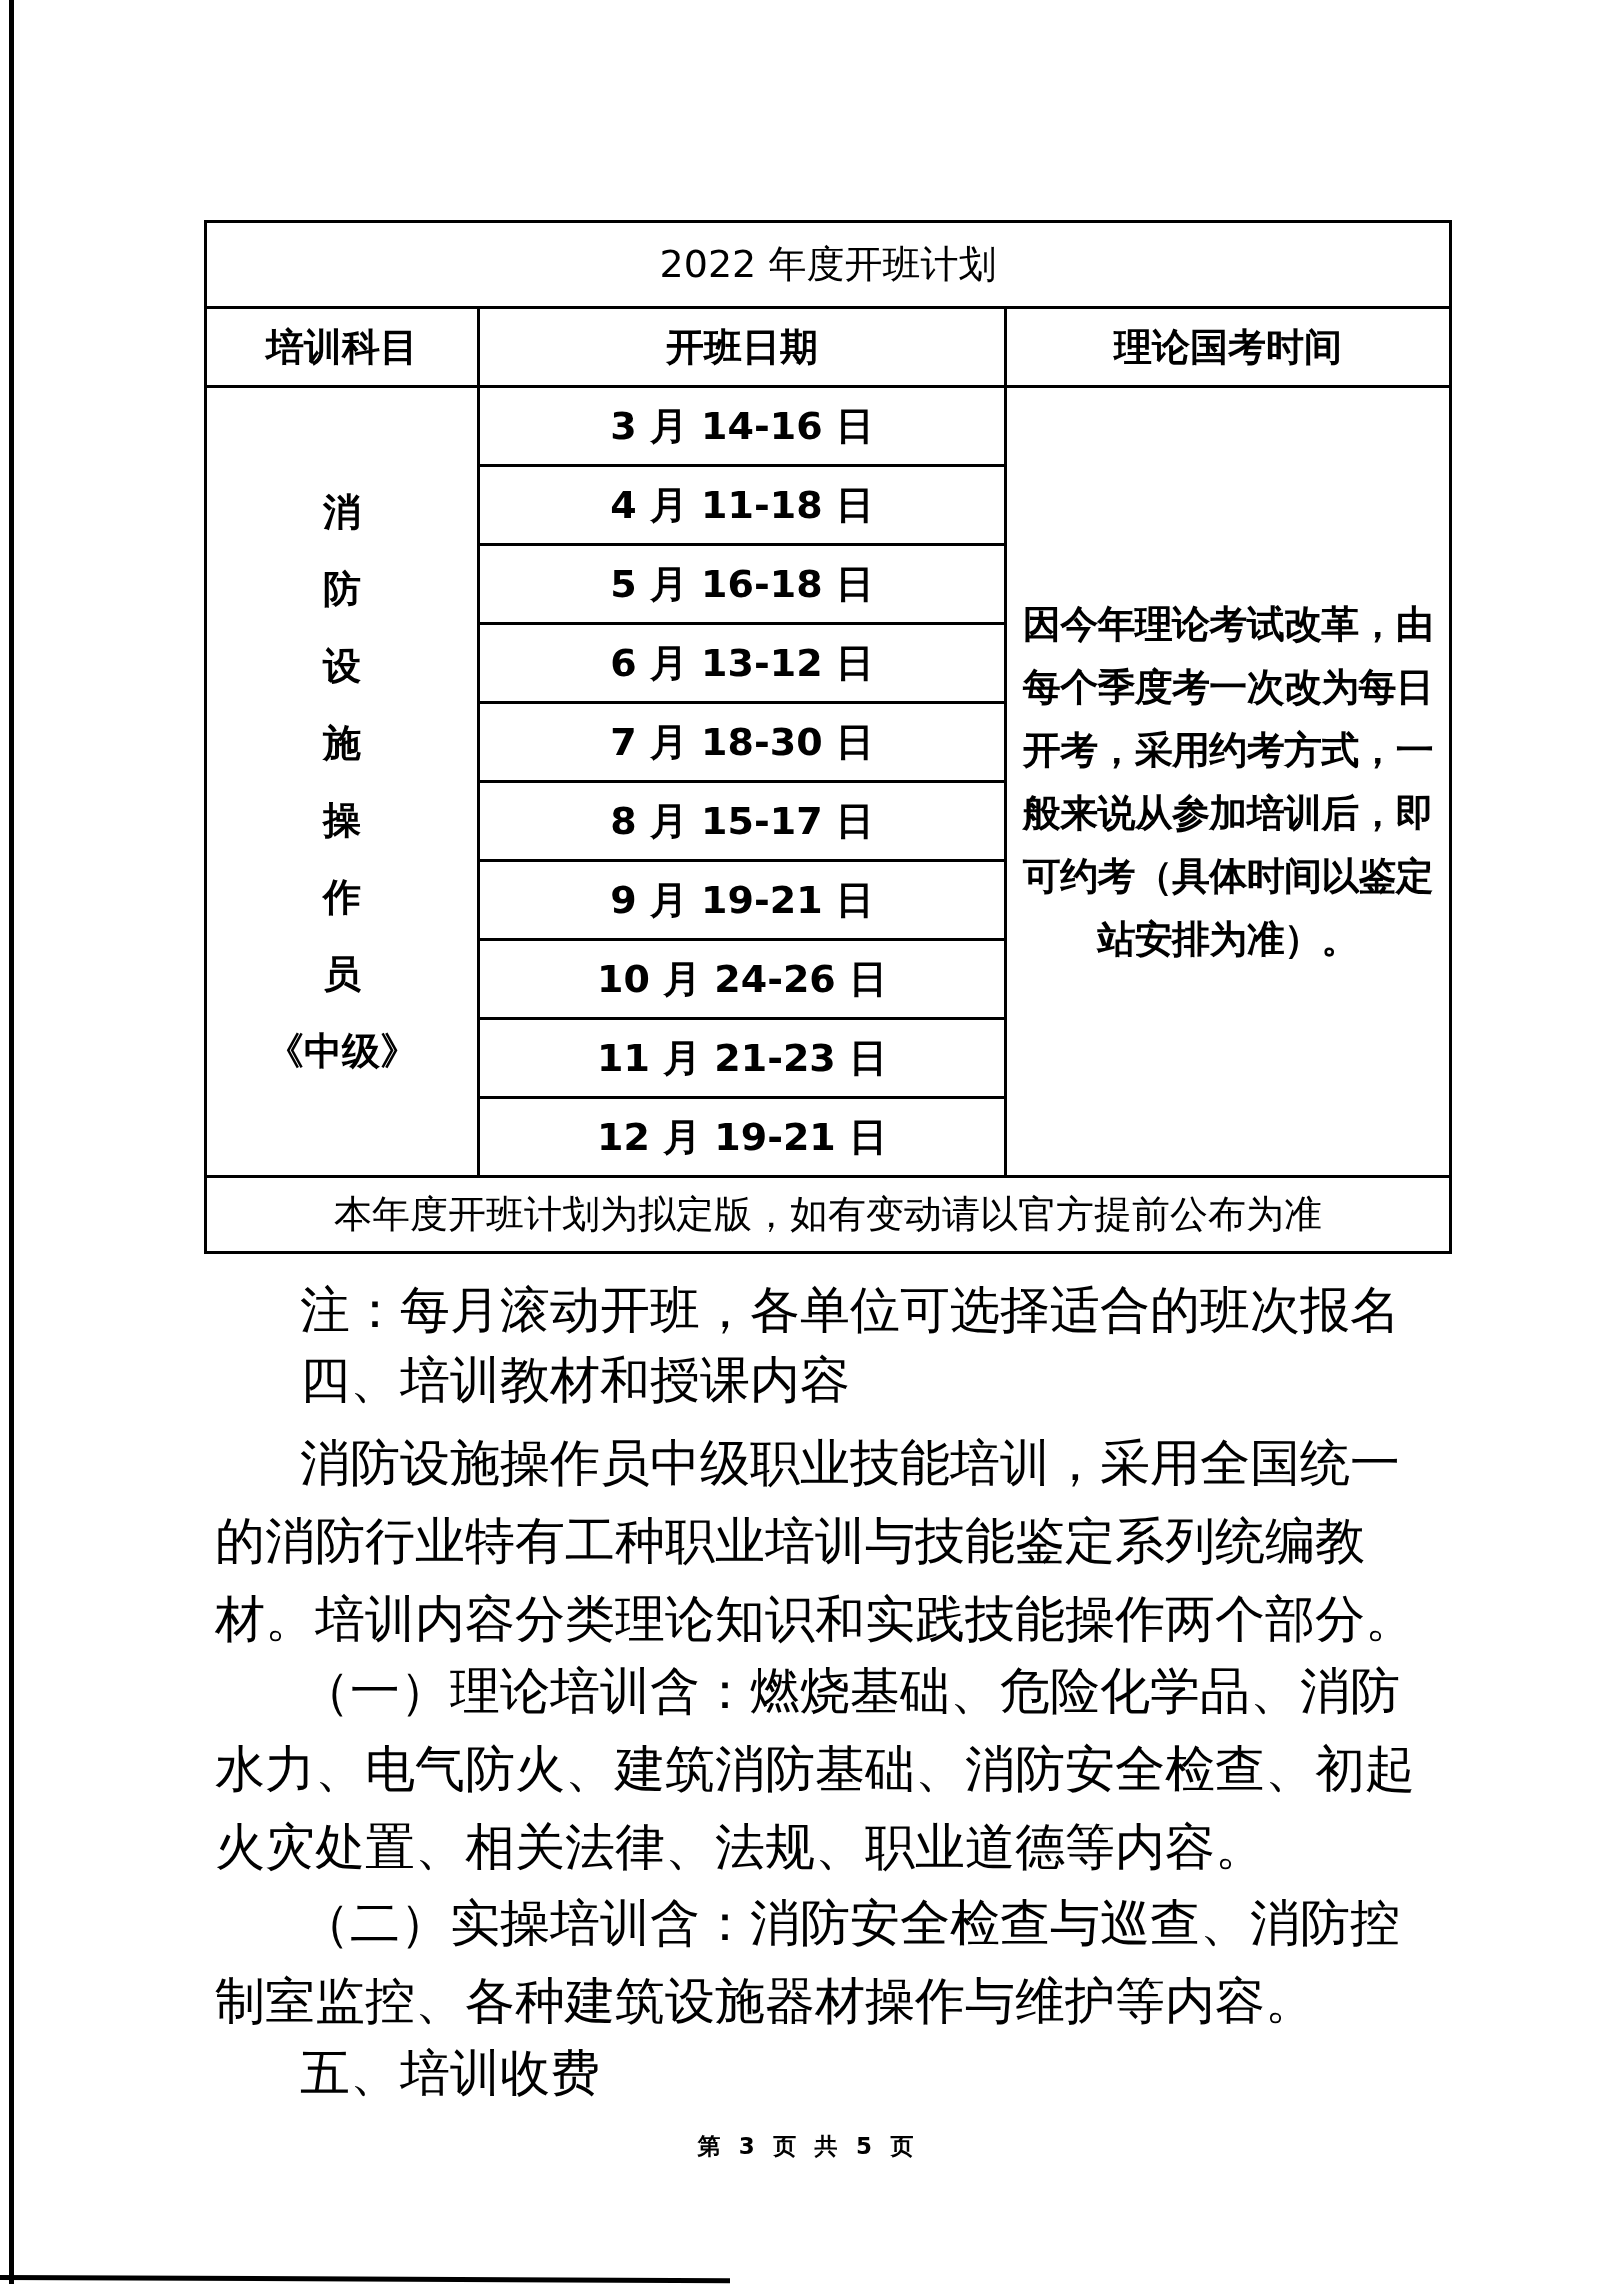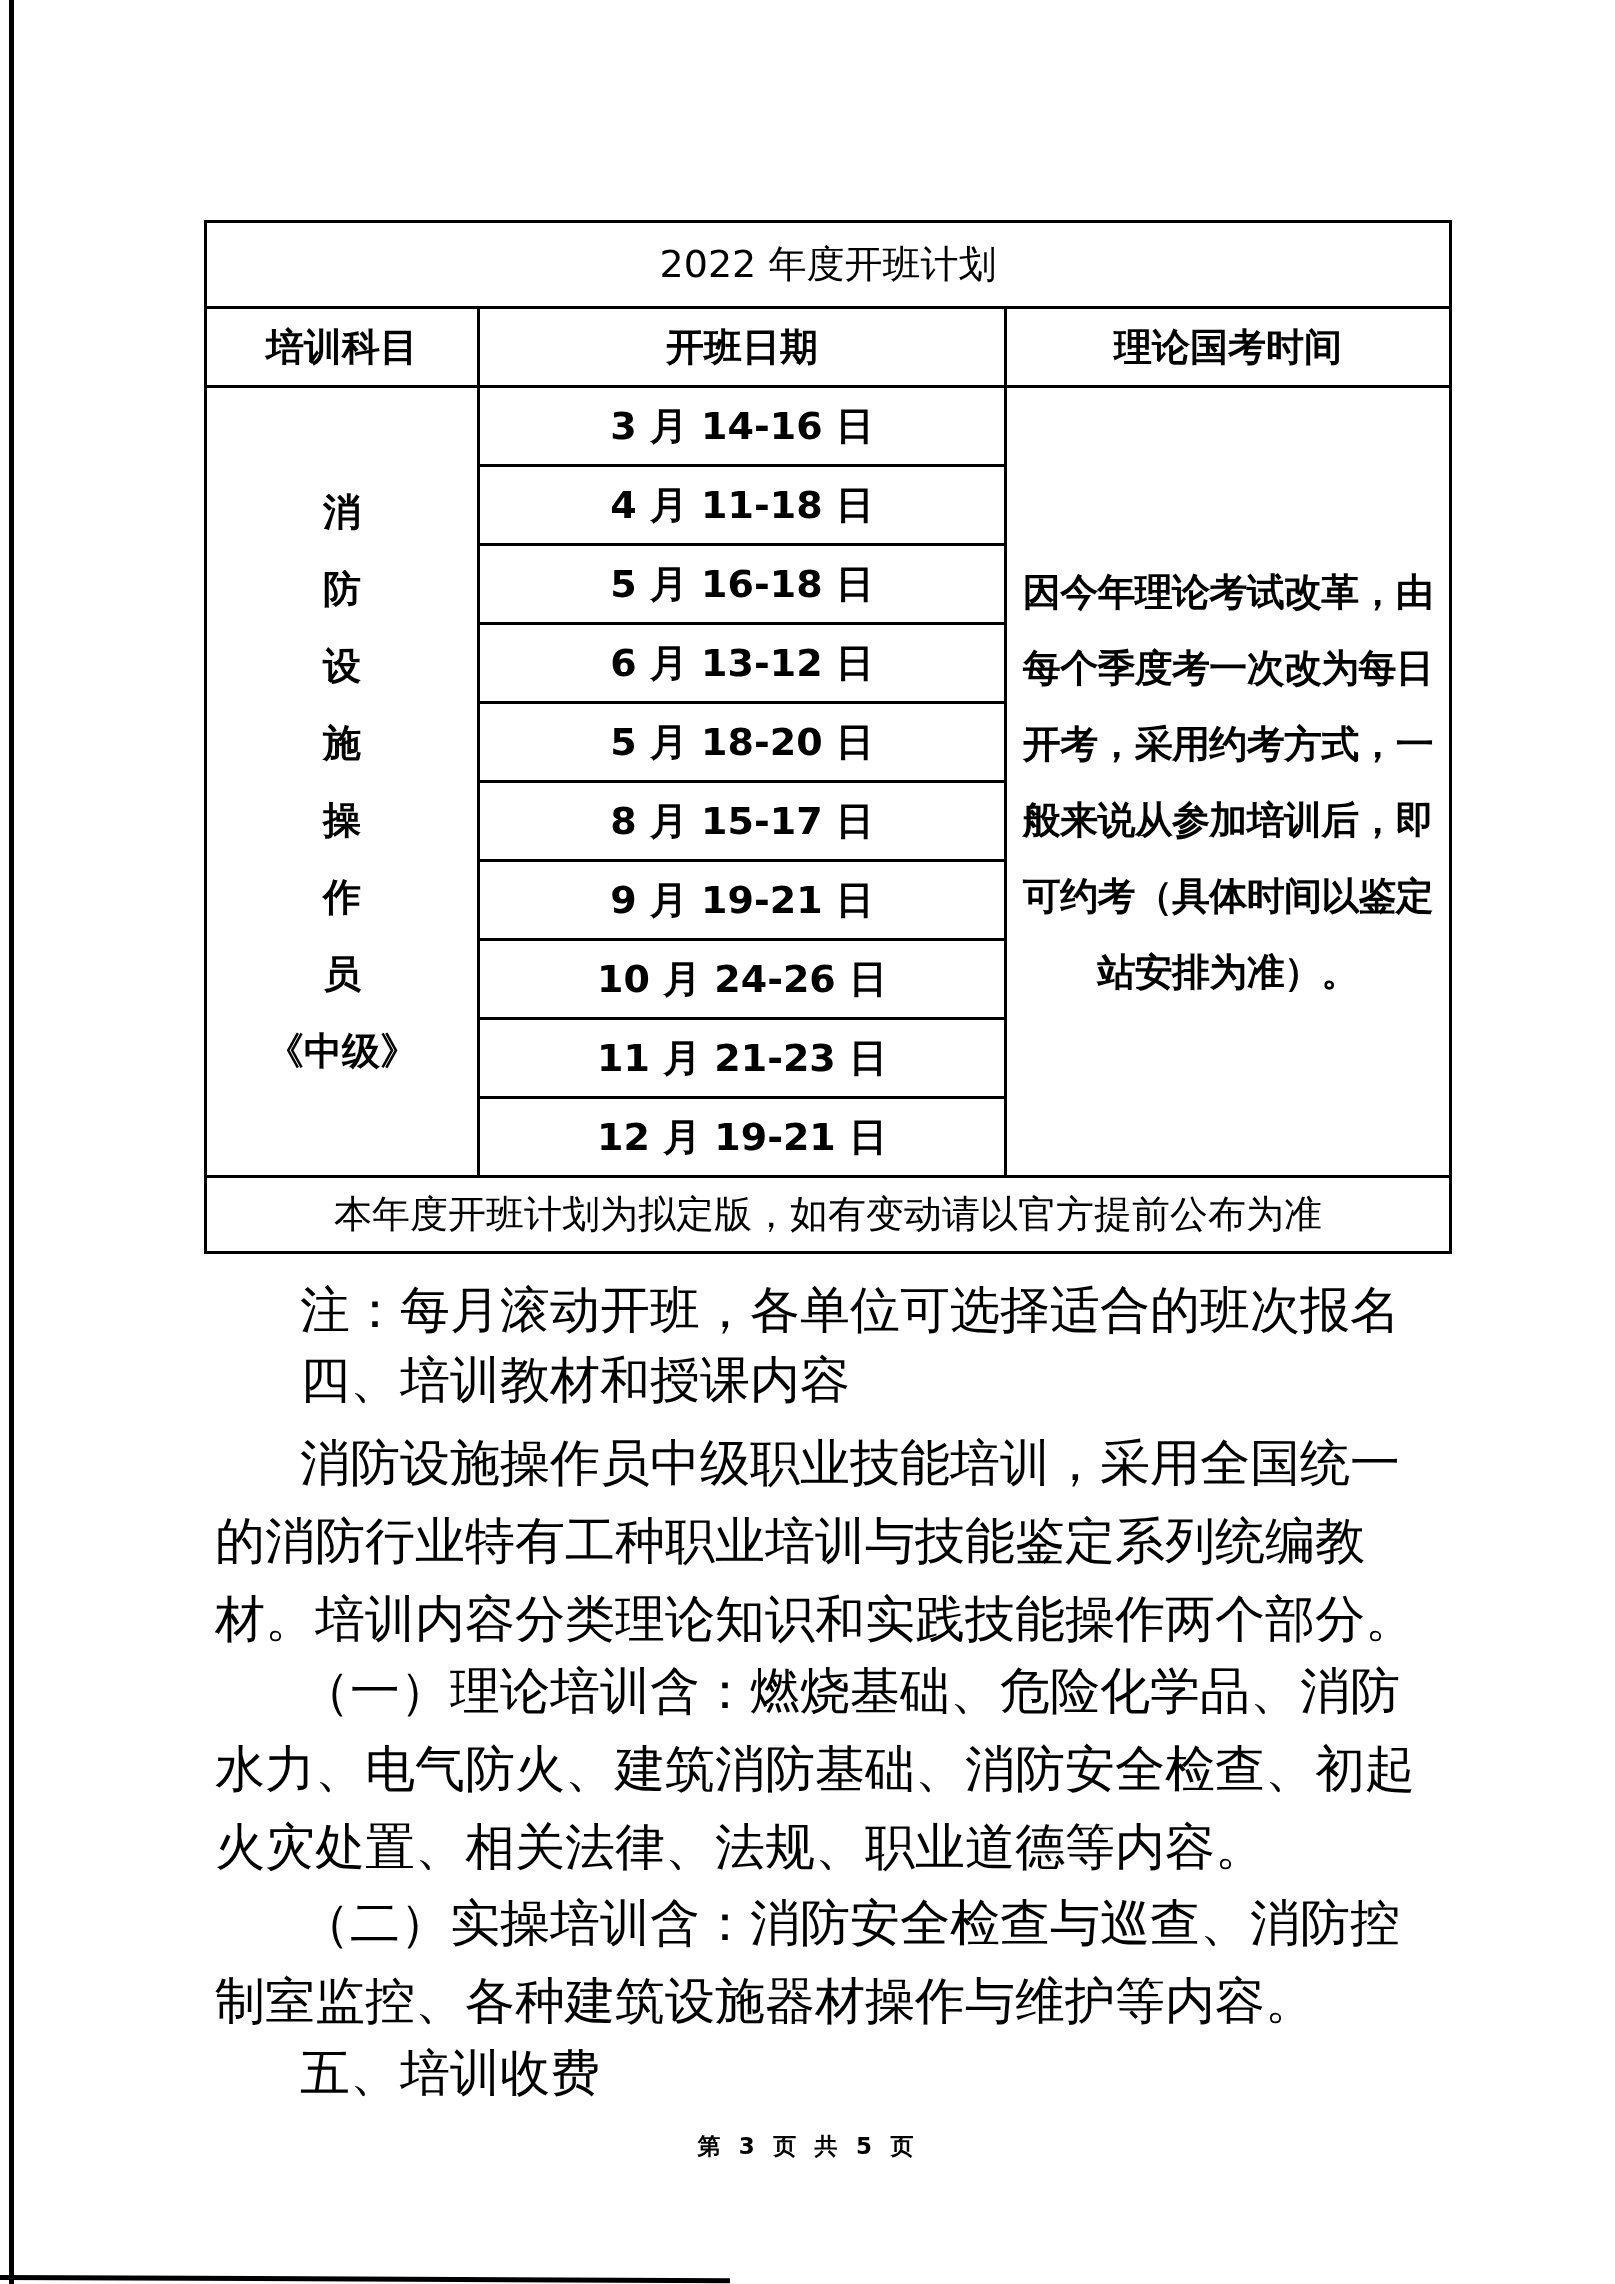--- a/index.html
+++ b/index.html
@@ -7,21 +7,21 @@
          font-family:"DejaVu Sans","Liberation Sans",sans-serif; color:#000; }
   .scan-left { position:absolute; left:9px; top:0; width:4.6px; height:2284px; background:#000; }
   .scan-bottom { position:absolute; left:0; top:2275px; width:730px; height:5.2px; background:#000; transform:rotate(0.25deg); transform-origin:left; }
   table.plan { position:absolute; left:204px; top:220px; width:1245px; border-collapse:collapse; table-layout:fixed; }
   table.plan td { border:3.3px solid #000; text-align:center; vertical-align:middle; padding:0; font-size:38px; }
   .title-cell { height:83px; font-size:39px; }
   .head-cell { height:76px; font-size:39px; font-weight:bold; }
   .date-cell { height:76px; font-size:38px; font-weight:bold; }
   .subject-cell { font-size:38px; font-weight:bold; line-height:77px; }
   .subject-cell span { display:block; }
-  .exam-cell { text-align:left; font-size:39px; font-weight:bold; line-height:76px; padding:0 2.6px !important; letter-spacing:-0.7px; }
+  .exam-cell { text-align:left; font-size:39px; font-weight:bold; line-height:63px; padding:0 2.6px !important; letter-spacing:-0.7px; }
   .note-cell { height:73px; font-size:38px; }
   .para { position:absolute; left:215px; width:1225px; font-size:50px; line-height:78px; margin:0; }
   .indent { text-indent:85px; }
   .bold { font-weight:normal; }
   .footer { position:absolute; top:2131px; left:0; width:1616px; text-align:center; font-size:23px; font-weight:bold; letter-spacing:5.2px; }
 </style>
 </head>
 <body>
 
 <div class="scan-left"></div>
@@ -59,21 +59,21 @@
   <tr>
         <td class="date-cell">4 月 11-18 日</td>
       </tr>
   <tr>
         <td class="date-cell">5 月 16-18 日</td>
       </tr>
   <tr>
         <td class="date-cell">6 月 13-12 日</td>
       </tr>
   <tr>
-        <td class="date-cell">5 月 18-20 日</td>
+        <td class="date-cell">7 月 18-30 日</td>
       </tr>
   <tr>
         <td class="date-cell">8 月 15-17 日</td>
       </tr>
   <tr>
         <td class="date-cell">9 月 19-21 日</td>
       </tr>
   <tr>
         <td class="date-cell">10 月 24-26 日</td>
       </tr>

